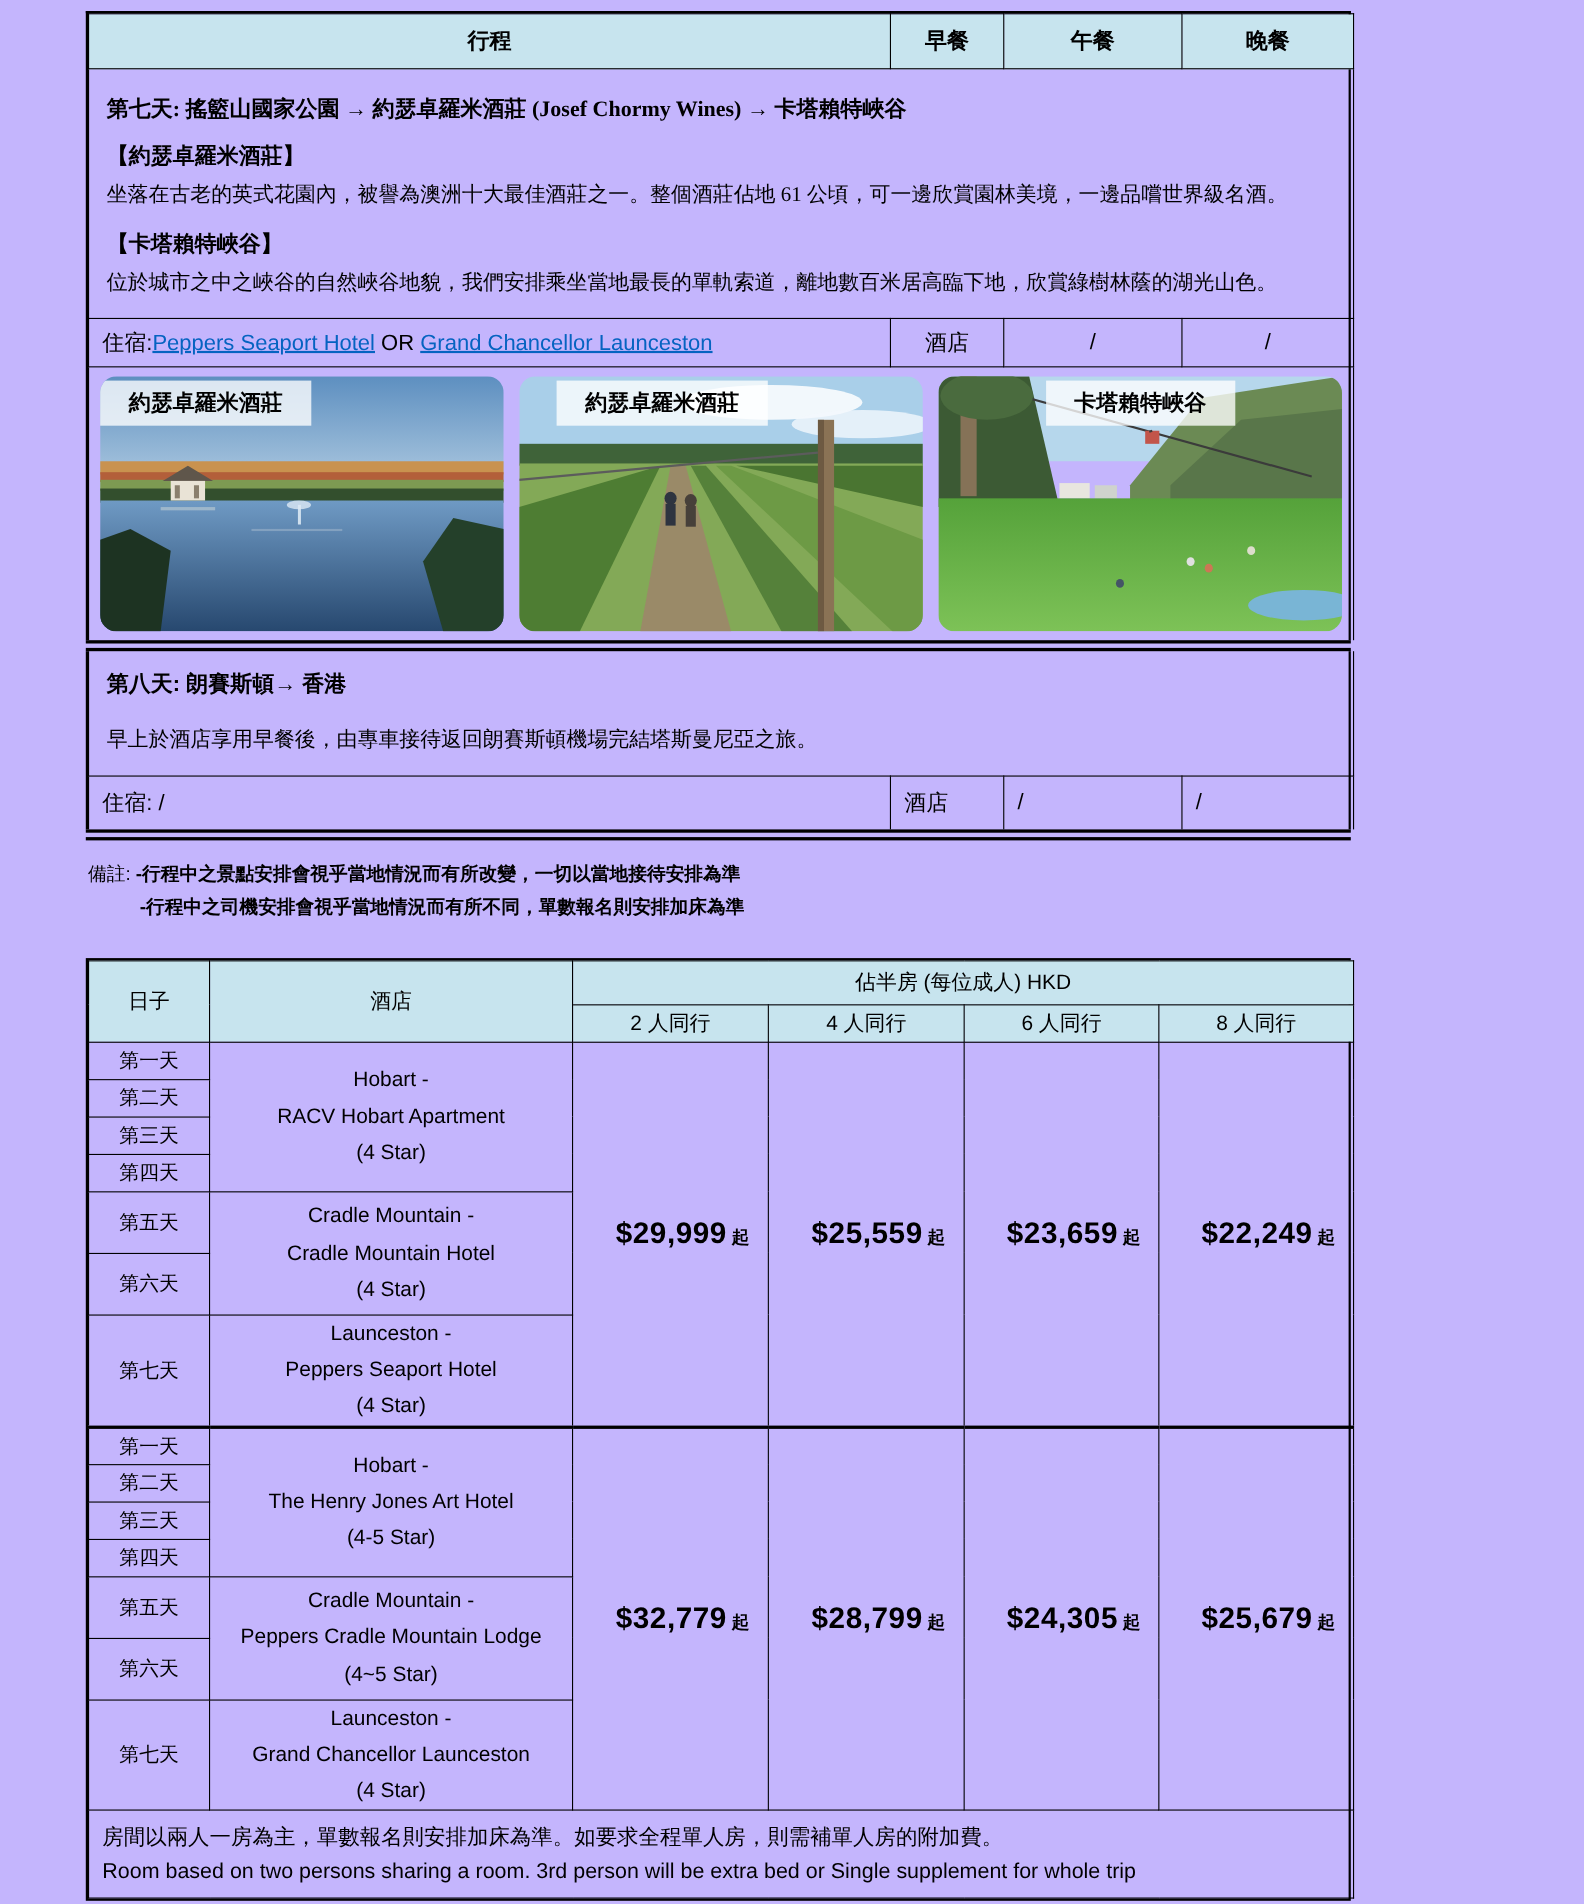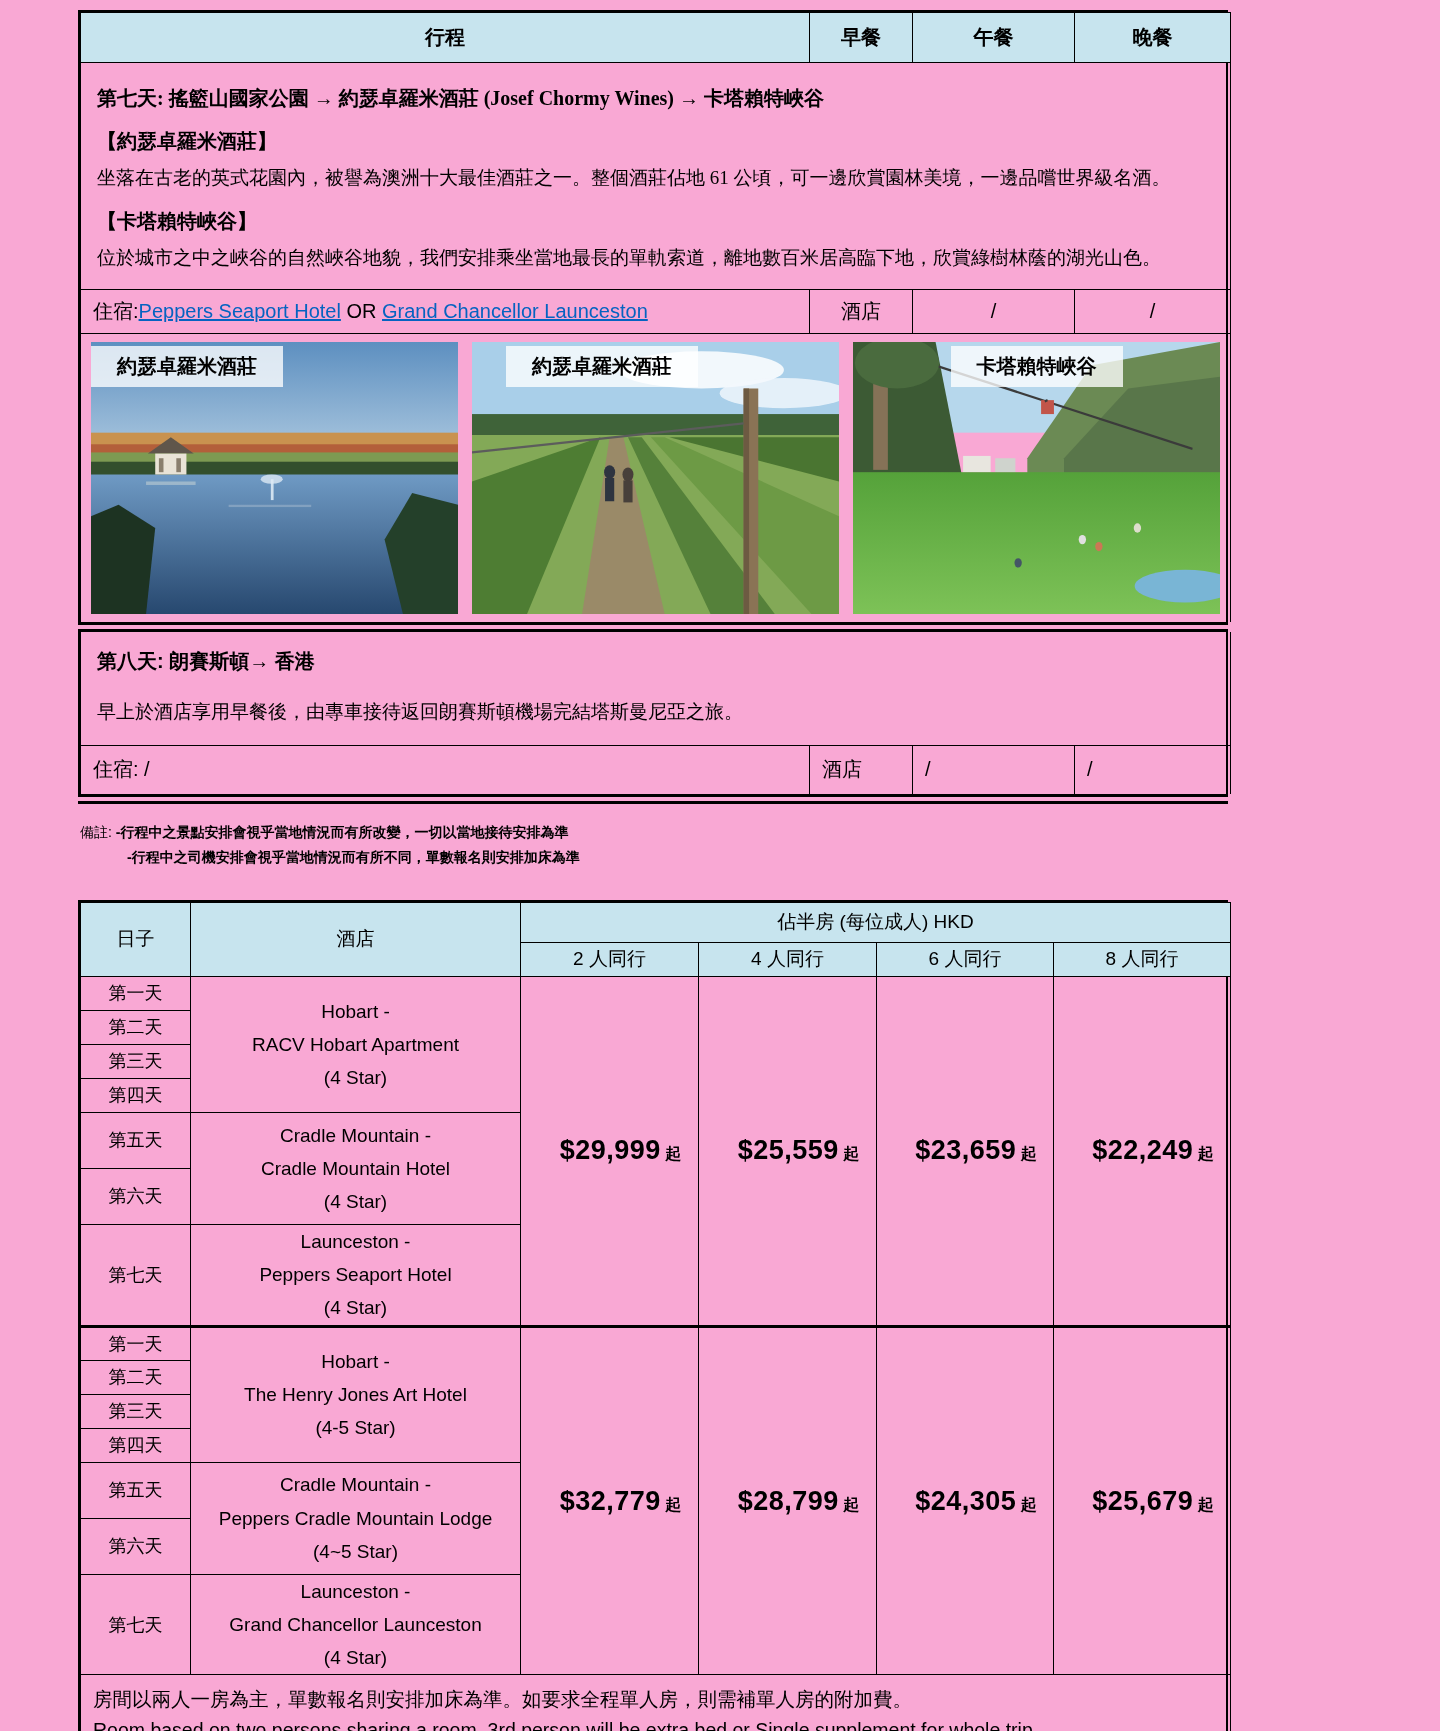--- a/index.html
+++ b/index.html
@@ -1,18 +1,18 @@
 <!DOCTYPE html>
 <html><head>
 <meta charset="utf-8">
 <style>
   * { margin:0; padding:0; box-sizing:border-box; }
   body { background:#ffffff; }
   .page {
-    width:1440px; height:1731px; background:#f9a8d4; position:relative;
+    width:1440px; height:1731px; background:#c4b5fd; position:relative;
     padding:10px 212px 0 78px;
     font-family:"Liberation Sans", sans-serif; color:#000;
   }
   table { border-collapse:collapse; table-layout:fixed; width:1150px; }
   th, td { border:1px solid #000; }
 
   
   .wrap1 { border:2px solid #000; border-bottom:none; }
   .wrap2 { border-left:2px solid #000; border-right:2px solid #000; }
   .t1-head th { height:50px; background:#c7e4ee; font-size:20px; font-weight:bold; text-align:center; }
@@ -22,41 +22,41 @@
   .sec-body { font-size:19px; margin-top:9px; line-height:1.45; }
   .hotel-row td { height:44px; font-size:20px; }
   .lodging-cell { padding-left:12px; }
   .meal-center { text-align:center; }
   .meal-left { text-align:left; padding-left:12px; }
   .link { color:#0563c1; text-decoration:underline; cursor:pointer; }
 
   
   .photos-cell { padding:8px 10px; }
   .photos { display:flex; gap:14px; }
-  .photo { position:relative; flex:1; height:272px; overflow:hidden; }
+  .photo { position:relative; flex:1; height:232px; overflow:hidden;border-radius:15px; }
   .photo svg { display:block; width:100%; height:100%; }
   .caption {
     position:absolute; top:4px; background:rgba(255,255,255,0.78);
     font-size:20px; font-weight:bold; padding:7px 26px; white-space:nowrap;
   }
   .cap-left { left:0; }
   .cap-inset { left:34px; }
   .cap-center { left:50%; transform:translateX(-50%); }
 
   
   .sep { width:1150px; height:10px; border-top:3px solid #000; border-bottom:3px solid #000; }
 
   
   .day8-desc { padding:16px 16px 20px; vertical-align:top; }
   .day8-title { font-size:20px; font-weight:bold; }
   .day8-body { font-size:19px; margin-top:24px; }
   .day8-hotel td { height:48px; font-size:20px; }
 
   
-  .notes { margin:16px 0 30px 2px; font-size:14px; line-height:1.8; }
+  .notes { margin:16px 0 30px 2px; font-size:17px; line-height:1.8; }
   .notes-bold { font-weight:bold; }
   .notes-line2 { padding-left:47px; font-weight:bold; }
 
   
   .pt-wrap { border:2px solid #000; margin-top:4px; }
   .pt th { background:#c7e4ee; font-size:19px; font-weight:normal; text-align:center; }
   .pt .gh { height:40px; }
   .pt .sh th { height:34px; }
   .day-cell { text-align:center; font-size:18px; height:34px; }
   .r-m { height:56px; }

